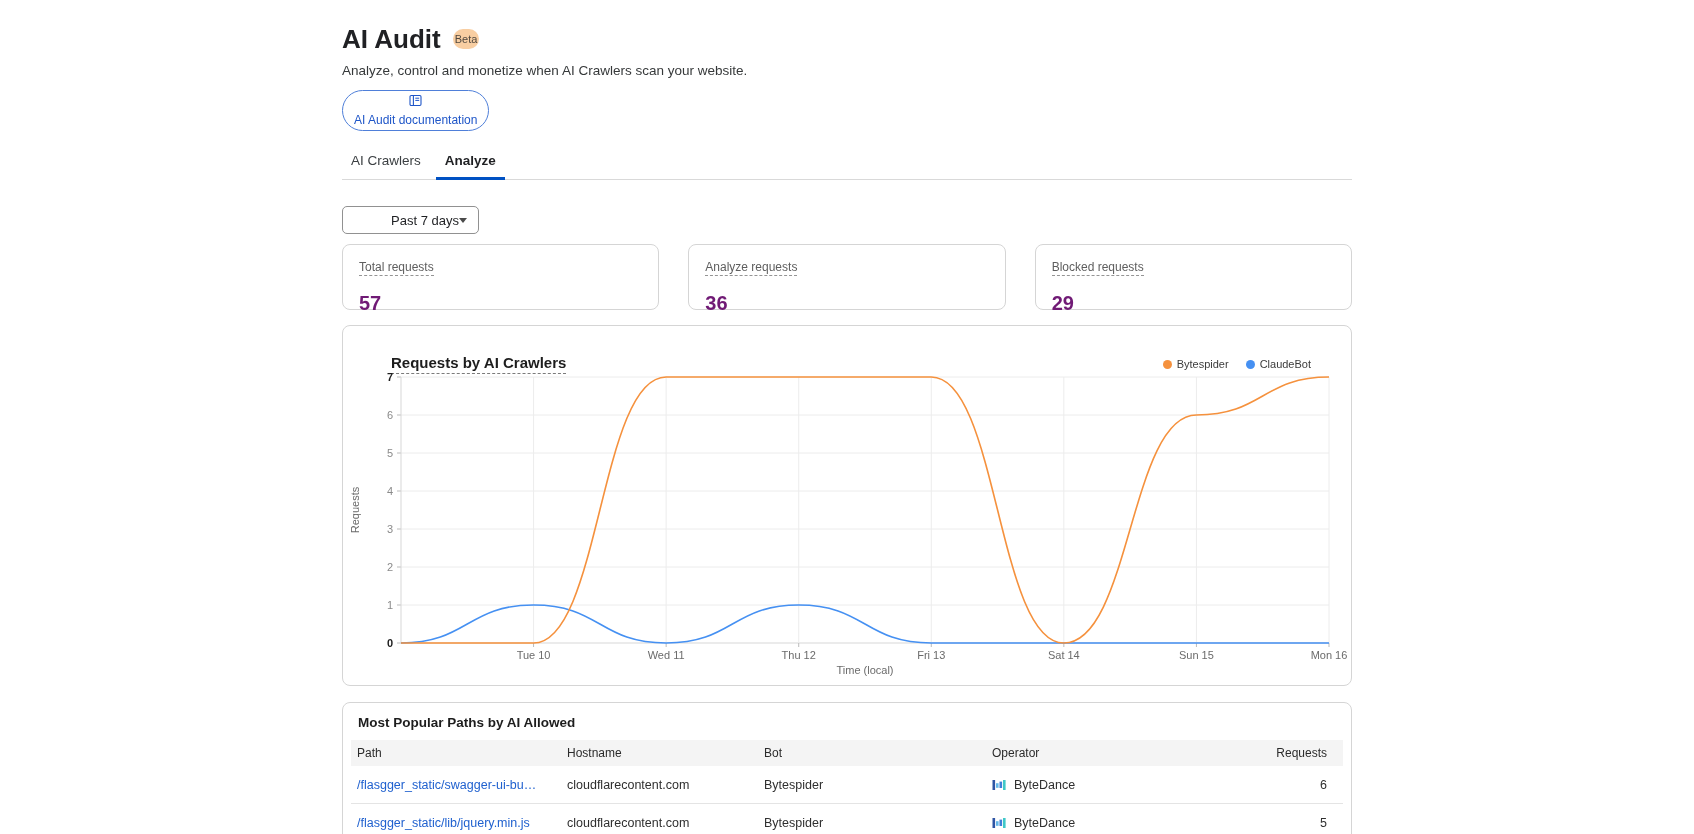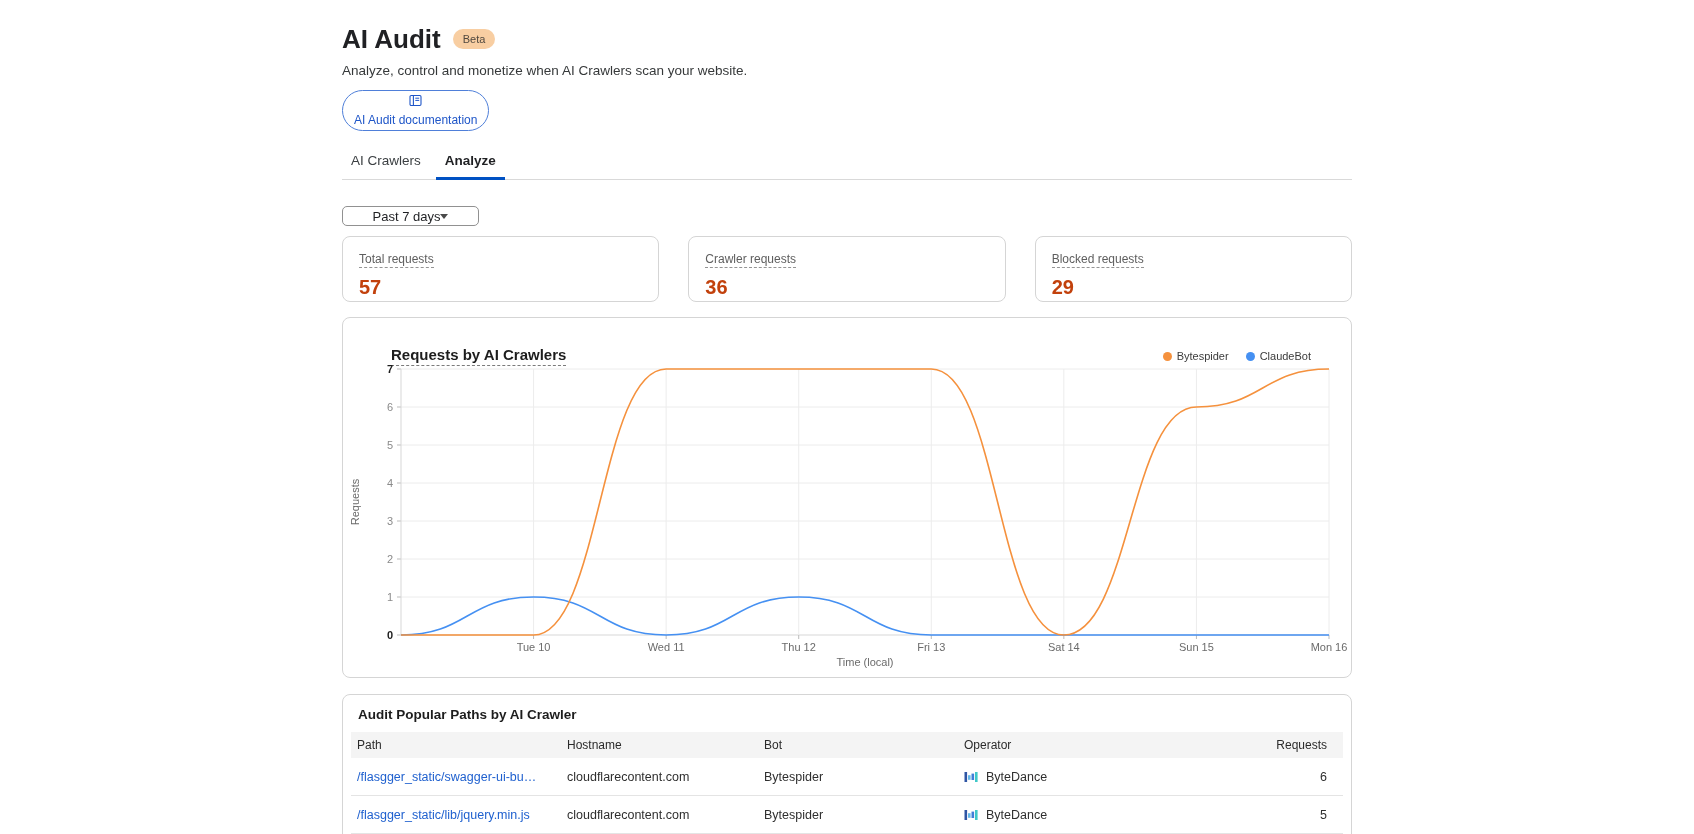--- a/index.html
+++ b/index.html
@@ -7,49 +7,49 @@
     width:1694px;height:834px;overflow:hidden;background:#ffffff;
     font-family:"Liberation Sans", sans-serif;color:#1f2023;
     -webkit-font-smoothing:antialiased;
   }
   .content{width:1010px;margin:0 auto;padding-top:24px;}
 
   
   .title-row{display:flex;align-items:center;gap:12px;text-align:right;}
   h1{font-size:26px;font-weight:700;margin:0;line-height:30px;color:#202124;}
   .beta-badge{background:#f8cea2;color:#50483f;font-size:11px;line-height:12px;
-    padding:4px 10px;border-radius:10px;font-weight:400;}
+    padding:4px 2px;border-radius:10px;font-weight:400;}
   .subtitle{margin-top:8px;font-size:13.5px;color:#36393a;line-height:18px;}
   .doc-btn{margin-top:10px;display:inline-flex;align-items:center;gap:6px;
     border:1px solid #4f7fd9;border-radius:999px;padding:3px 11px;
     color:#1f56c8;font-size:12px;line-height:14px;background:#fff;cursor:pointer;flex-direction:column;}
   .doc-btn svg{display:block;}
 
   
   .tabs{margin-top:22px;border-bottom:1px solid #d9d9d9;display:flex;}
   .tab{padding:0 9px 11px;margin-right:6px;font-size:13.5px;color:#3c4043;
     cursor:pointer;position:relative;}
   .tab.active{font-weight:700;color:#1f2023;}
   .tab.active::after{content:"";position:absolute;left:0;right:0;bottom:-1px;
     height:3px;background:#0051c3;}
 
   
-  .dropdown{margin-top:26px;width:137px;height:20px;border:1px solid #919191;
-    border-radius:5px;display:flex;align-items:center;justify-content:center;
+  .dropdown{margin-top:26px;width:137px;height:28px;border:1px solid #919191;
+    border-radius:5px;display:flex;align-items:center;justify-content:flex-end;
     padding:0 11px;box-sizing:border-box;font-size:13px;color:#1f2023;cursor:pointer;background:#fff;}
   .chevron{width:0;height:0;border-left:4.5px solid transparent;
     border-right:4.5px solid transparent;border-top:5px solid #4a4a4a;}
 
   
   .stats{display:flex;gap:29px;margin-top:10px;}
   .stat-card{flex:1;border:1px solid #d5d5d5;border-radius:8px;padding:12px 16px;
     box-sizing:border-box;background:#fff;height:66px;}
   .stat-label{font-size:12px;color:#5e5e5e;display:inline-block;
     border-bottom:1px dashed #949494;padding-bottom:1px;}
-  .stat-value{font-size:20px;font-weight:700;color:#c2410c;margin-top:8px;}
+  .stat-value{font-size:20px;font-weight:700;color:#701a75;margin-top:16px;}
 
   
   .chart-card{margin-top:15px;border:1px solid #d5d5d5;border-radius:8px;
     position:relative;height:361px;background:#fff;box-sizing:border-box;}
   .chart-title{position:absolute;left:15px;top:28px;font-size:15px;font-weight:700;color:#1d1d1d;margin-left:33px;}
   .chart-title span{border-bottom:1.5px dashed #7b7b7b;padding-bottom:2px;}
   .legend{position:absolute;right:40px;top:32px;display:flex;gap:17px;align-items:center;}
   .legend-item{display:flex;align-items:center;gap:5px;font-size:11px;color:#3c3c3c;}
   .legend-dot{width:9px;height:9px;border-radius:50%;}
   .chart-svg{position:absolute;left:0;top:0;font-family:inherit;}
@@ -59,21 +59,21 @@
     background:#fff;box-sizing:border-box;padding:12px 8px 0;height:190px;overflow:hidden;}
   .table-title{font-size:13.5px;font-weight:700;color:#1d1d1d;margin:0 0 0 7px;}
   .thead{display:flex;background:#f4f4f4;height:26px;align-items:center;
     margin-top:10px;font-size:12px;color:#2b2b2b;font-weight:500;}
   .trow{display:flex;height:37px;align-items:center;border-bottom:1px solid #e4e4e4;
     font-size:12.5px;color:#2f2f2f;}
   .td,.th{padding-left:6px;box-sizing:border-box;white-space:nowrap;overflow:hidden;}
   .c-path{width:210px;}
   .c-host{width:197px;}
   .c-bot{width:200px;}
-  .c-op{width:255px;display:flex;align-items:center;gap:8px;}
+  .c-op{width:255px;display:flex;align-items:center;gap:8px;margin-left:28px;}
   .c-req{flex:1;text-align:right;padding-right:16px;}
   .path-link{color:#2061cf;text-decoration:none;border-bottom:1px dashed #2061cf;
     padding-bottom:1px;cursor:pointer;}
   .bd-logo{display:inline-flex;}
 </style>
 </head>
 <body>
 
 <div class="content">
 
@@ -104,21 +104,21 @@
     <span>Past 7 days</span>
     <span class="chevron"></span>
   </div>
 
   <div class="stats">
     <div class="stat-card">
       <span class="stat-label">Total requests</span>
       <div class="stat-value">57</div>
     </div>
     <div class="stat-card">
-      <span class="stat-label">Crawler requests</span>
+      <span class="stat-label">Analyze requests</span>
       <div class="stat-value">36</div>
     </div>
     <div class="stat-card">
       <span class="stat-label">Blocked requests</span>
       <div class="stat-value">29</div>
     </div>
   </div>
 
   <div class="chart-card">
     <div class="chart-title">
@@ -182,21 +182,21 @@
         <text x="986" y="333" text-anchor="middle" font-size="11" fill="#6b6b6b">Mon 16</text>
         <line x1="58" y1="51" x2="58" y2="317" stroke="#d7d7d7" stroke-width="1"></line>
         <path d="M 58 317 C 124.28571428571429 317, 124.28571428571429 279, 190.57142857142858 279 C 256.8571428571429 279, 256.8571428571429 317, 323.14285714285717 317 C 389.42857142857144 317, 389.42857142857144 279, 455.7142857142857 279 C 522 279, 522 317, 588.2857142857143 317 C 654.5714285714287 317, 654.5714285714287 317, 720.8571428571429 317 C 787.1428571428571 317, 787.1428571428571 317, 853.4285714285714 317 C 919.7142857142858 317, 919.7142857142858 317, 986 317" fill="none" stroke="#4590f2" stroke-width="1.6" stroke-linejoin="round"></path>
         <path d="M 58 317 C 124.28571428571429 317, 124.28571428571429 317, 190.57142857142858 317 C 256.8571428571429 317, 256.8571428571429 51, 323.14285714285717 51 C 389.42857142857144 51, 389.42857142857144 51, 455.7142857142857 51 C 522 51, 522 51, 588.2857142857143 51 C 654.5714285714287 51, 654.5714285714287 317, 720.8571428571429 317 C 787.1428571428571 317, 787.1428571428571 89, 853.4285714285714 89 C 919.7142857142858 89, 919.7142857142858 51, 986 51" fill="none" stroke="#f5913d" stroke-width="1.6" stroke-linejoin="round"></path>
         <text x="522" y="348" text-anchor="middle" font-size="11" fill="#6b6b6b">Time (local)</text>
         <text x="16" y="184" transform="rotate(-90 16 184)" text-anchor="middle" font-size="11" fill="#6b6b6b">Requests</text>
       </svg>
   </div>
 
   <div class="table-card">
-    <div class="table-title">Audit Popular Paths by AI Crawler</div>
+    <div class="table-title">Most Popular Paths by AI Allowed</div>
     <div class="thead">
       <div class="th c-path">Path</div>
       <div class="th c-host">Hostname</div>
       <div class="th c-bot">Bot</div>
       <div class="th c-op">Operator</div>
       <div class="th c-req">Requests</div>
     </div>
     <div>
         <div class="trow">
           <div class="td c-path"><a class="path-link">/flasgger_static/swagger-ui-bu…</a></div>

